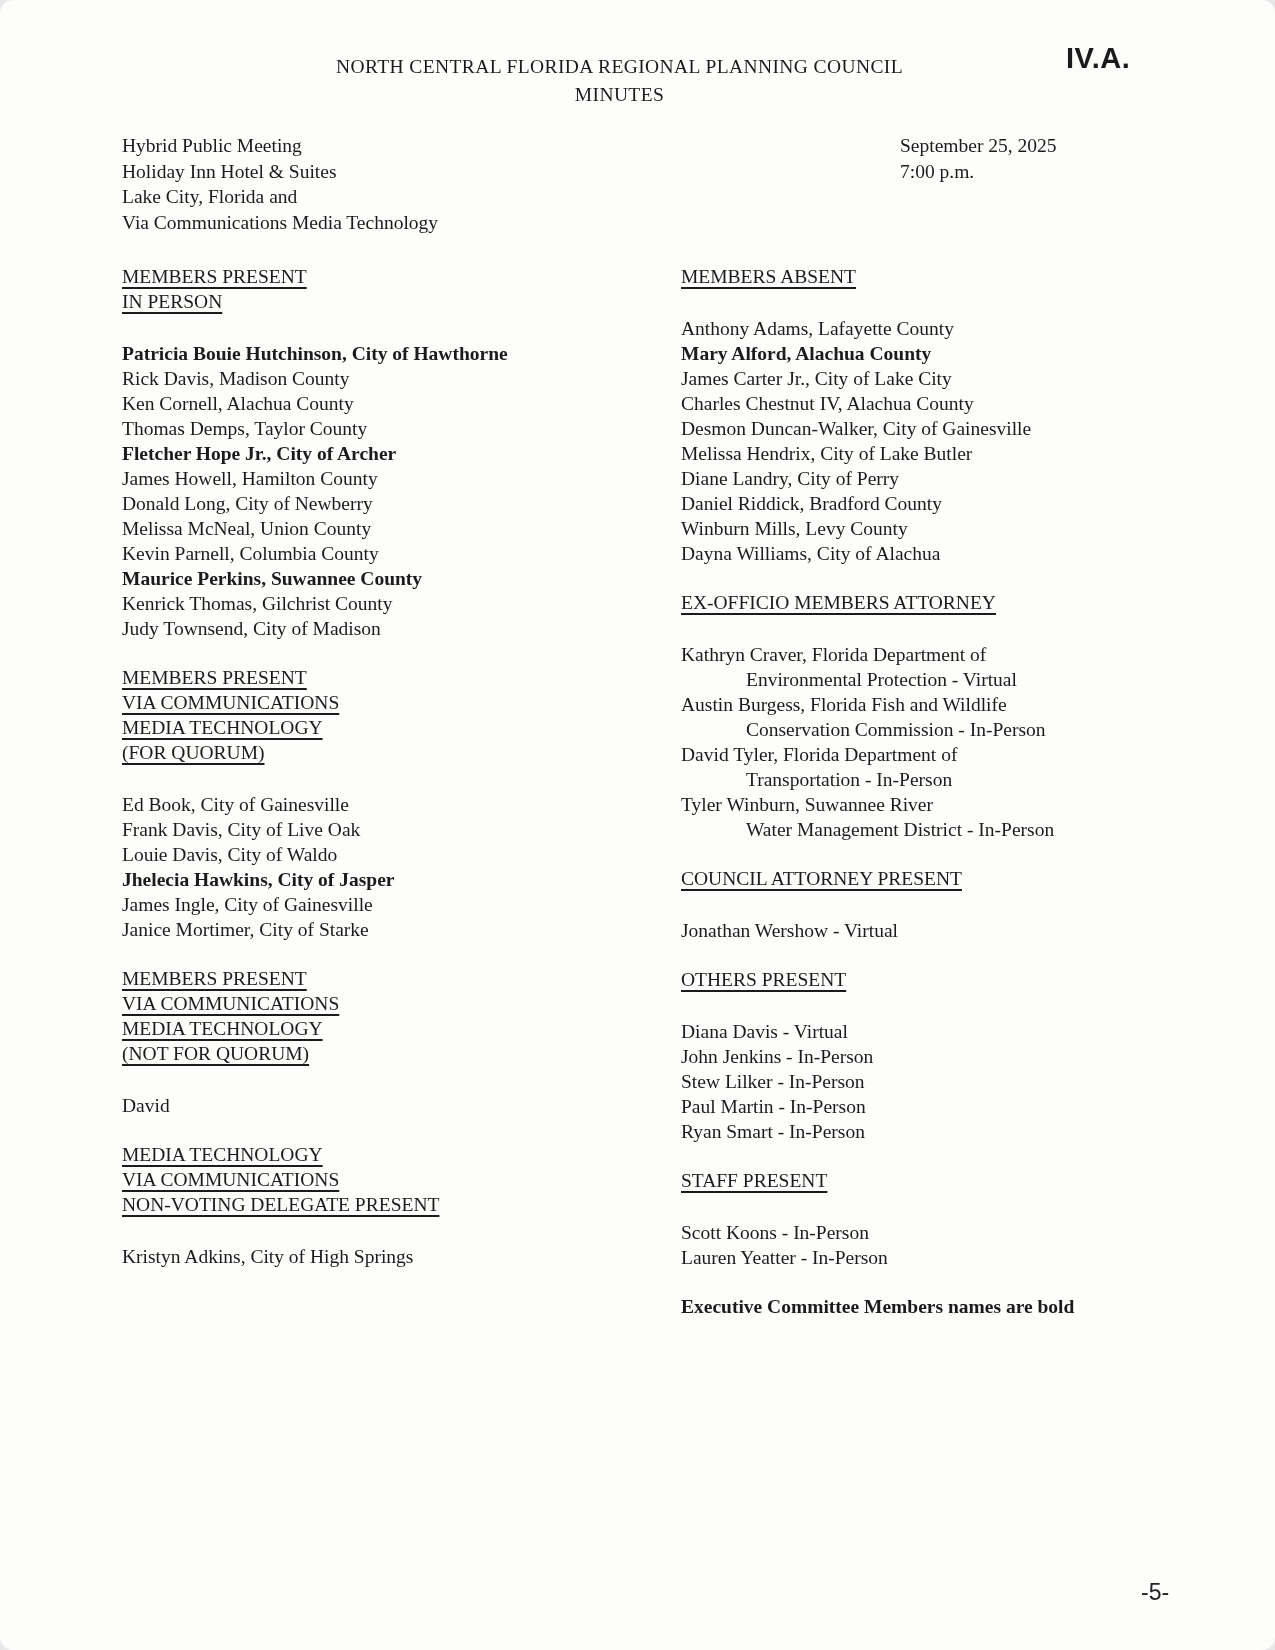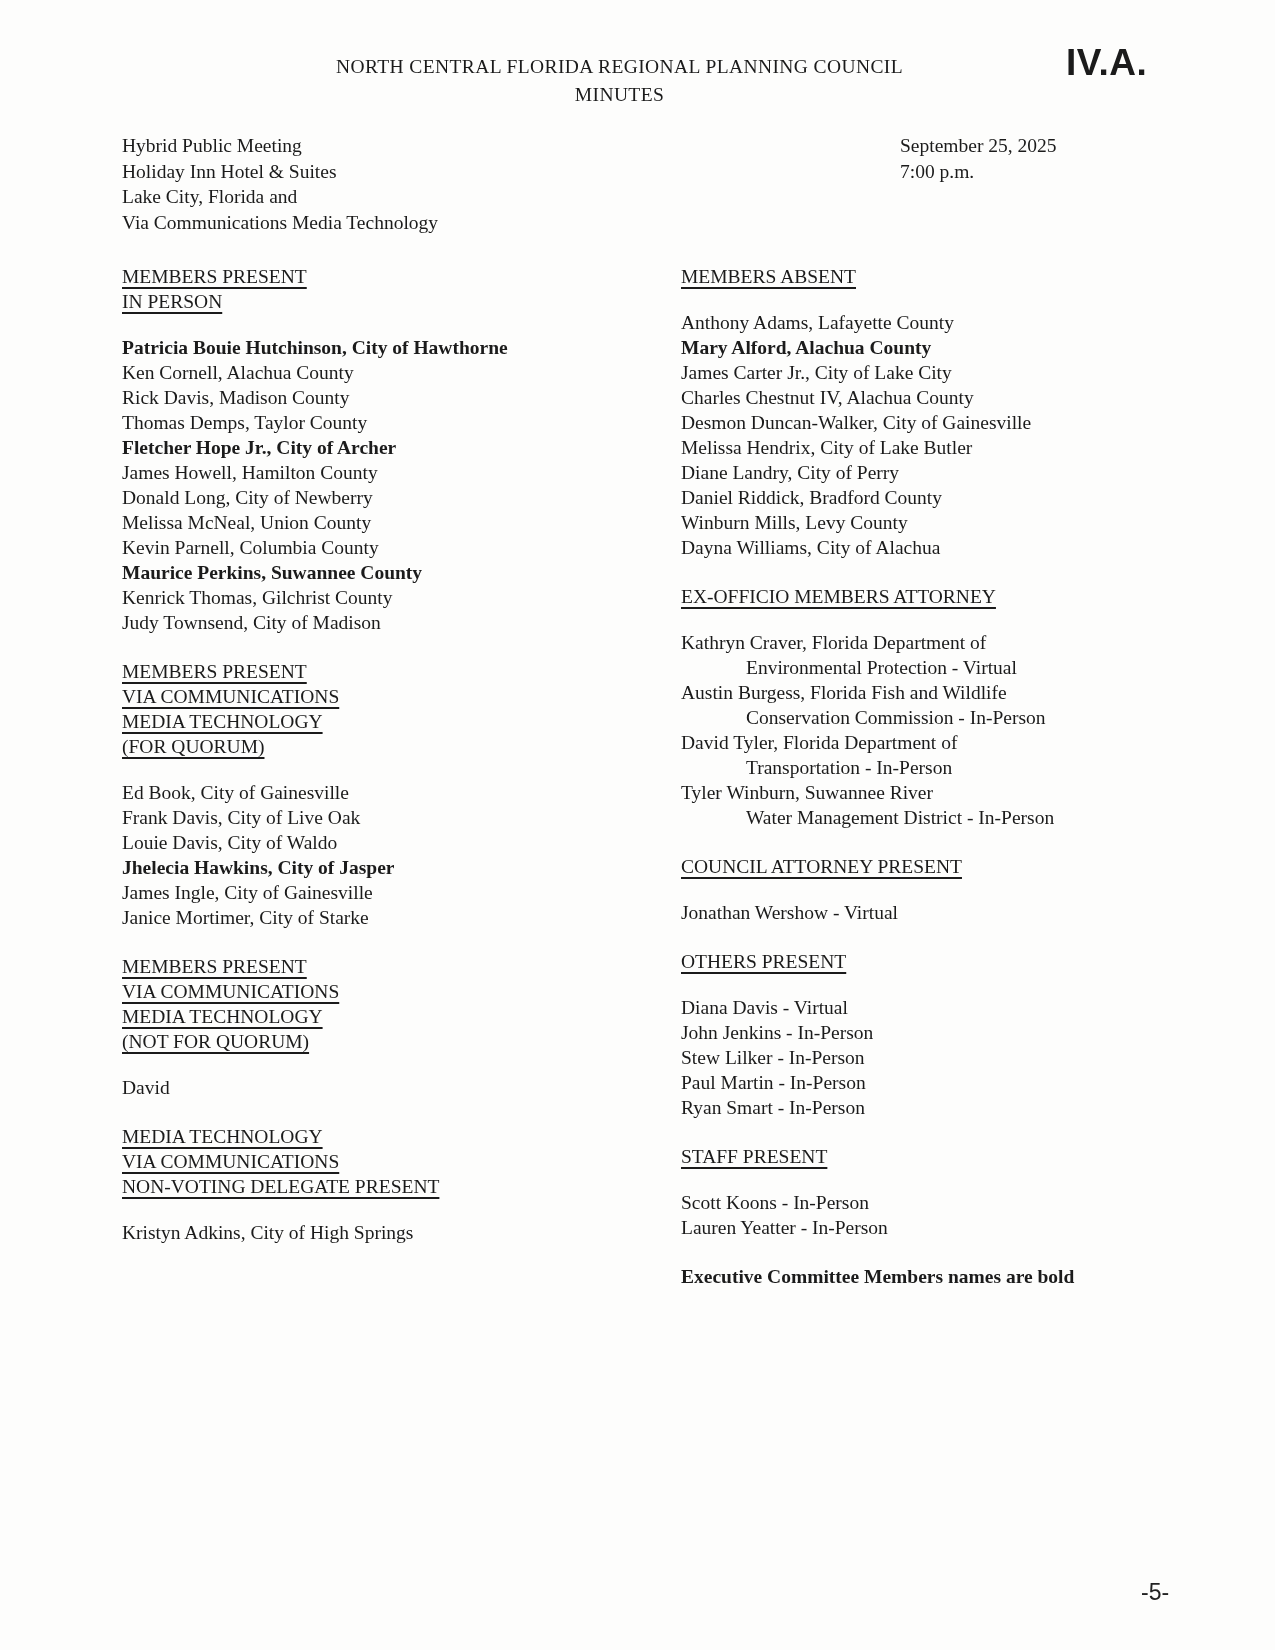--- a/index.html
+++ b/index.html
@@ -5,38 +5,39 @@
   html,body{margin:0;padding:0;background:#e8e8e8;}
   .page{
     position:relative;
     width:1275px;height:1650px;
     margin:0 auto;
     background:#fdfdfc;
     color:#1b1b1b;
     font-family:"Liberation Serif", serif;
     font-size:19.5px;
     overflow:hidden;
+    border-radius:13px;
   }
   .doc-title{
     position:absolute;left:122px;top:53px;width:995px;
     text-align:center;line-height:28px;letter-spacing:0.4px;
   }
   .agenda-ref{
     position:absolute;left:1066px;top:42px;
     font-family:"Liberation Sans", sans-serif;
-    font-weight:bold;font-size:37px;letter-spacing:0.5px;
+    font-weight:bold;font-size:29px;letter-spacing:0.5px;
   }
   .meta-left{position:absolute;left:122px;top:133px;line-height:25.5px;}
   .meta-right{position:absolute;left:900px;top:133px;line-height:25.5px;}
   .col{position:absolute;top:264px;line-height:25px;}
   .col-left{left:122px;width:548px;}
   .col-right{left:681px;width:580px;}
   .section{margin-top:24px;}
   .section:first-child{margin-top:0;}
-  .items{margin-top:21px;}
+  .items{margin-top:27px;}
   .items.no-gap{margin-top:1px;}
   .hline{
     text-decoration:underline;
     text-underline-offset:4px;
     text-decoration-thickness:1.5px;
   }
   .line.bold{font-weight:bold;}
   .line.indent{padding-left:65px;}
   .page-number{
     position:absolute;left:1141px;top:1579px;
@@ -67,22 +68,22 @@
     <div>September 25, 2025</div>
     <div>7:00 p.m.</div>
   </div>
 
   <div class="col col-left">
       <div class="section">
         <div class="hline">MEMBERS PRESENT</div>
         <div class="hline">IN PERSON</div>
         <div class="items">
           <div class="line bold">Patricia Bouie Hutchinson, City of Hawthorne</div>
+          <div class="line">Rick Davis, Madison County</div>
           <div class="line">Ken Cornell, Alachua County</div>
-          <div class="line">Rick Davis, Madison County</div>
           <div class="line">Thomas Demps, Taylor County</div>
           <div class="line bold">Fletcher Hope Jr., City of Archer</div>
           <div class="line">James Howell, Hamilton County</div>
           <div class="line">Donald Long, City of Newberry</div>
           <div class="line">Melissa McNeal, Union County</div>
           <div class="line">Kevin Parnell, Columbia County</div>
           <div class="line bold">Maurice Perkins, Suwannee County</div>
           <div class="line">Kenrick Thomas, Gilchrist County</div>
           <div class="line">Judy Townsend, City of Madison</div>
         </div>

